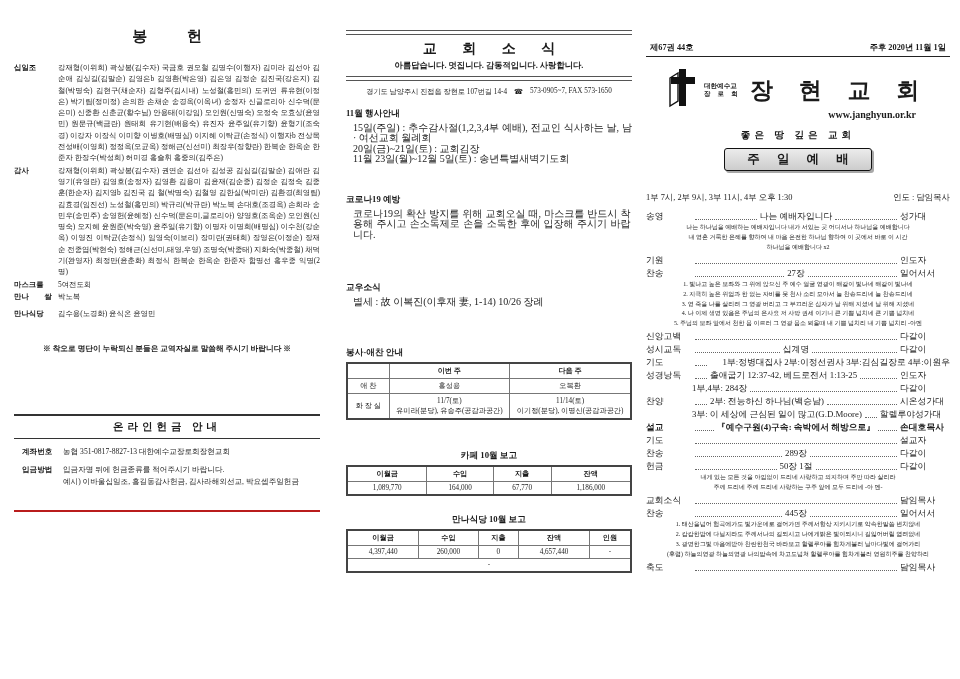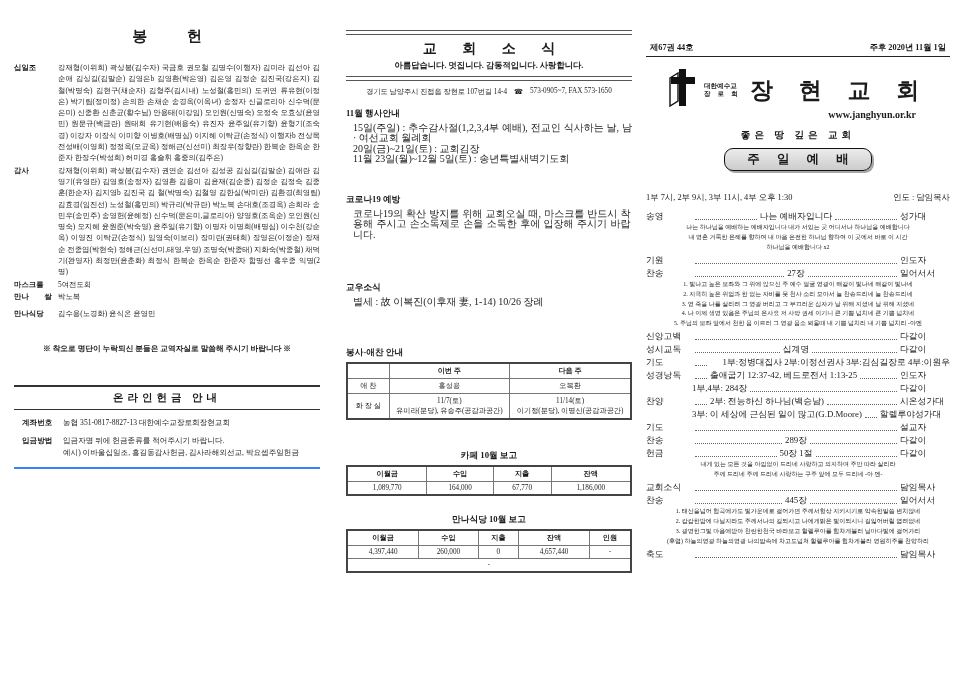--- a/index.html
+++ b/index.html
@@ -9,21 +9,21 @@
   .colM{position:absolute;left:346px;top:0;width:286px;}
   .colR{position:absolute;left:646px;top:16px;width:304px;}
 
   
   .ltitle{margin-top:27px;text-align:center;font-size:15px;font-weight:bold;letter-spacing:18px;text-indent:18px;}
   .llist{margin-top:16px;}
   .lrow{display:flex;gap:6px;font-size:7.4px;line-height:11.3px;margin:0 0 1px;}
   .llb{flex:0 0 38px;font-weight:bold;text-align:justify;text-align-last:justify;}
   .ltx{flex:1;text-align:justify;}
   .notice{margin-top:24px;text-align:center;font-weight:bold;font-size:7.7px;}
-  .obox{margin-top:31px;border-top:2px solid #333;border-bottom:2px solid #3b82f6;padding-bottom:9px;}
+  .obox{margin-top:60px;border-top:2px solid #333;border-bottom:2px solid #b91c1c;padding-bottom:23px;}
   .obox-title{margin:4px 0 0;text-align:center;font-size:10.5px;font-weight:bold;letter-spacing:4px;
               border-bottom:1px solid #333;padding-bottom:4px;}
   .orow2{display:flex;gap:6px;font-size:7.6px;line-height:10px;margin:8px 8px 0;}
   .ol2{font-weight:bold;flex:0 0 35px;}
   .oex{margin:2px 8px 0 49px;font-size:7.6px;}
 
   
   .dbl{height:3px;border-top:1px solid #555;border-bottom:1px solid #555;}
   .mtop{margin-top:30px;}
   .mtitle{text-align:center;font-size:14px;font-weight:bold;letter-spacing:11px;text-indent:11px;margin:5px 0 2px;}
@@ -41,21 +41,21 @@
   .rhead{display:flex;justify-content:space-between;font-size:8.3px;font-weight:bold;
          margin-top:26px;padding:0 4px 3px 4px;border-bottom:1.5px solid #222;}
   .logo{display:flex;justify-content:center;align-items:center;gap:7px;margin-top:11px;}
   .denom{font-size:6.6px;font-weight:bold;line-height:8px;text-align:justify;text-align-last:justify;width:34px;}
   .church{font-size:23px;font-weight:bold;letter-spacing:10px;text-indent:5px;
           font-family:"Liberation Serif","DejaVu Serif",serif;}
   .url{text-align:right;font-size:10px;font-weight:bold;padding-right:34px;margin-top:-3px;}
   .rslogan{text-align:center;font-size:9.6px;font-weight:bold;letter-spacing:4px;margin-top:9px;}
   .sbox-wrap{text-align:center;margin-top:6px;}
   .sbox{display:inline-block;background:linear-gradient(#ececec,#cccccc);border:1.6px solid #111;
-        border-radius:9px;padding:2px 15px;font-size:12.5px;font-weight:bold;letter-spacing:7px;
+        border-radius:3px;padding:2px 15px;font-size:12.5px;font-weight:bold;letter-spacing:7px;
         text-indent:7px;box-shadow:2px 2px 0 #a8a8a8;}
   .times{display:flex;justify-content:space-between;font-size:8.4px;margin-top:21px;}
   .order{margin-top:7px;}
   .orow{display:flex;align-items:flex-end;font-size:8.8px;line-height:13px;}
   .olb{flex:0 0 46px;text-align:justify;text-align-last:justify;white-space:nowrap;}
   .ld{flex:1 1 8px;border-bottom:1px dotted #666;margin:0 3px 3px 3px;}
   .ldshort{flex:0 0 12px;border-bottom:1px dotted #666;margin:0 3px 3px 3px;}
   .oc{flex:0 0 auto;white-space:nowrap;}
   .ocr{flex:1;text-align:right;white-space:nowrap;}
   .orl{flex:0 0 auto;min-width:50px;text-align:justify;text-align-last:justify;white-space:nowrap;}
@@ -314,20 +314,27 @@
         <span class="orl">시온성가대</span>
       </div>
 
       <div class="orow">
         <span class="sp"></span>
         <span class="oc">3부: 이 세상에 근심된 일이 많고(G.D.Moore)</span>
         <span class="ldshort"></span>
         <span class="orl">할렐루야성가대</span>
       </div>
 
+      <div class="orow bold">
+        <span class="olb">설교</span>
+        <span class="ld"></span>
+        <span class="oc">『예수구원(4)구속: 속박에서 해방으로』</span>
+        <span class="ld"></span>
+        <span class="orl">손대호목사</span>
+      </div>
 
       <div class="orow">
         <span class="olb">기도</span>
         <span class="ld"></span>
         <span class="orl">설교자</span>
       </div>
 
       <div class="orow">
         <span class="olb">찬송</span>
         <span class="ld"></span>

